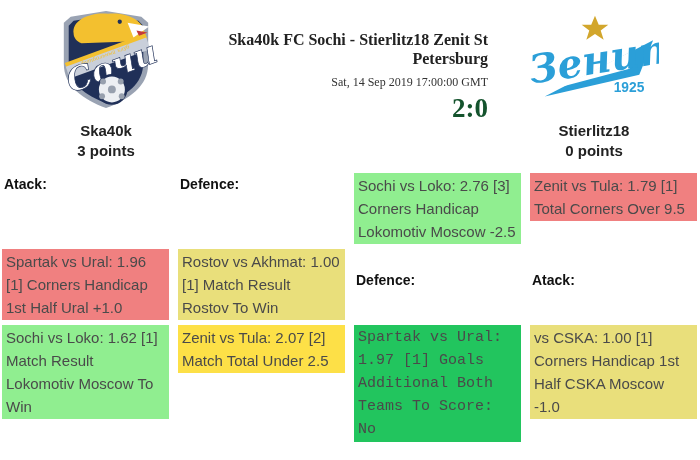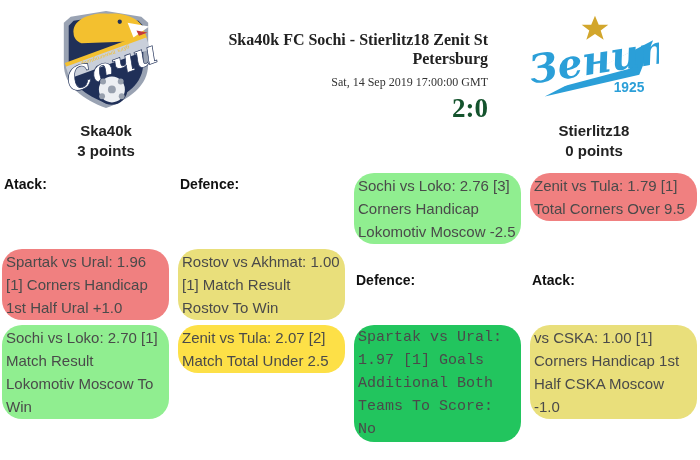--- a/index.html
+++ b/index.html
@@ -41,21 +41,20 @@
   }
   .section-title {
     font-size: 14px; font-weight: bold; color: #111;
     padding: 3px 0 0 2px; line-height: 16px;
   }
   .section-title.second { margin-top: 20px; }
   .bet {
     font-size: 15px; line-height: 23px;
     padding: 1px 5px 1px 4px;
     color: #4a4a4a;
-    border-radius: 20px;
   }
 </style>
 </head>
 <body>
 
 <div class="page">
 
   <div class="match-header">
 
     <div class="team">
@@ -125,21 +124,21 @@
 
     <div class="bet" style="background-color: rgb(144, 238, 144);">Sochi vs Loko: 2.76 [3] Corners Handicap Lokomotiv Moscow -2.5</div>
     <div class="bet" style="background-color: rgb(240, 128, 128);">Zenit vs Tula: 1.79 [1] Total Corners Over 9.5</div>
 
     <div class="bet" style="background-color: rgb(240, 128, 128);">Spartak vs Ural: 1.96 [1] Corners Handicap 1st Half Ural +1.0</div>
     <div class="bet" style="background-color: rgb(233, 223, 123);">Rostov vs Akhmat: 1.00 [1] Match Result Rostov To Win</div>
 
     <div class="section-title second">Defence:</div>
     <div class="section-title second">Atack:</div>
 
-    <div class="bet" style="background-color: rgb(144, 238, 144);">Sochi vs Loko: 2.70 [1] Match Result Lokomotiv Moscow To Win</div>
+    <div class="bet" style="background-color: rgb(144, 238, 144);">Sochi vs Loko: 1.62 [1] Match Result Lokomotiv Moscow To Win</div>
     <div class="bet" style="background-color: #fde047;">Zenit vs Tula: 2.07 [2] Match Total Under 2.5</div>
 
     <div class="bet" style="background-color: #22c55e; font-family: Liberation Mono, monospace;">Spartak vs Ural: 1.97 [1] Goals Additional Both Teams To Score: No</div>
     <div class="bet" style="background-color: rgb(233, 223, 123);">vs CSKA: 1.00 [1] Corners Handicap 1st Half CSKA Moscow -1.0</div>
 
   </div>
 
 </div>
 
 </body></html>

